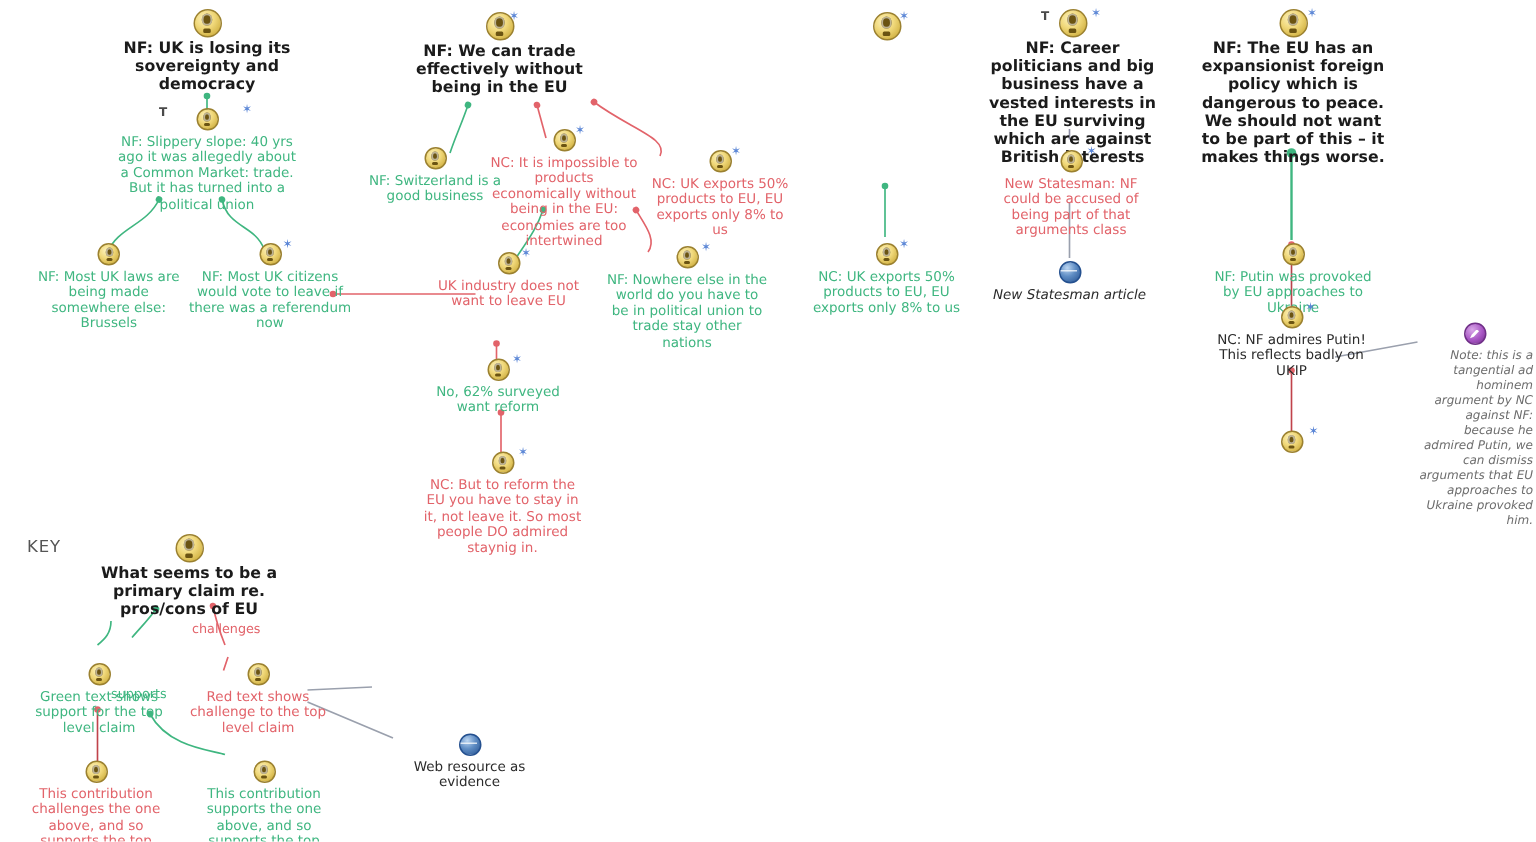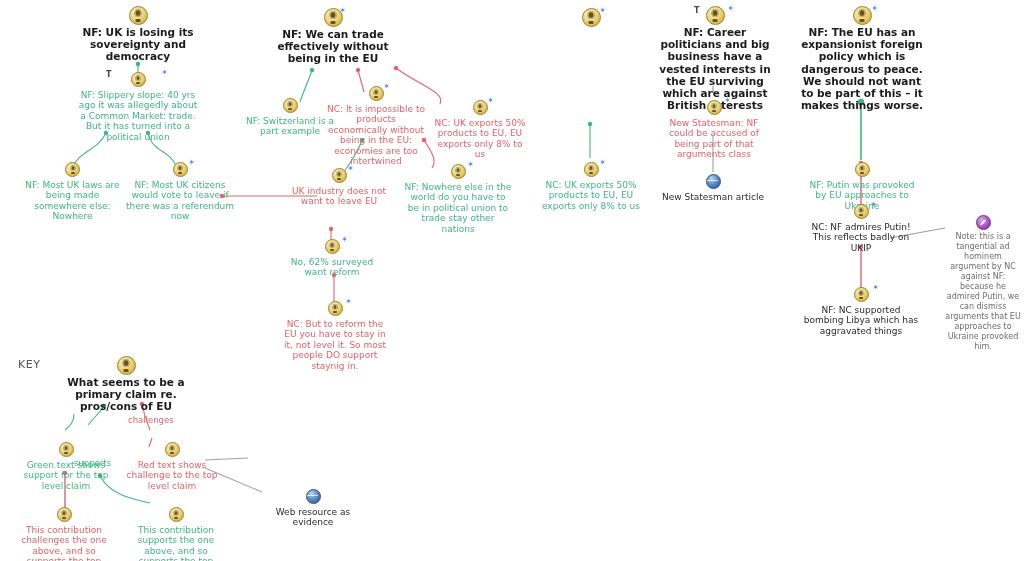--- a/index.html
+++ b/index.html
@@ -28,22 +28,22 @@
 
   .star{position:absolute;font-size:8px;line-height:8px;color:#5b86d6;top:-1px;}
   .tmark{position:absolute;font-size:8px;line-height:8px;color:#4a4a4a;font-weight:bold;top:1px;}
 
   .label{margin-top:2px;line-height:1.16;}
   .label.primary{font-weight:bold;color:#1b1b1b;font-size:10.5px;}
   .label.green{color:#3fb680;font-size:9px;}
   .label.red{color:#e2636a;font-size:9px;}
   .label.dark{color:#2b2b2b;font-size:9px;}
 
-  .note{position:absolute;color:#6d6d6d;font-size:8px;
-        line-height:1.25;text-align:center;}
+  .note{position:absolute;color:#6d6d6d;font-size:8px;font-style:italic;
+        line-height:1.25;text-align:right;}
   .note .pen{display:block;margin:0 auto 2px auto;width:13px;height:13px;border-radius:50%;
         background:radial-gradient(circle at 35% 30%,#d9a8e8 0%,#a855c4 55%,#6f2f87 100%);
         border:1px solid #6f2f87;position:relative;}
   .note .pen:after{content:"";position:absolute;left:3.5px;top:3.5px;width:6px;height:6px;
         background:#fff;clip-path:polygon(0 100%,18% 60%,75% 0,100% 22%,42% 82%);}
 
   .globe{width:13px;height:13px;border-radius:50%;margin:0 auto;
         background:radial-gradient(circle at 35% 28%,#bcd6f2 0%,#5f8dc4 45%,#24508f 100%);
         border:1px solid #24508f;position:relative;display:block;}
   .globe:after{content:"";position:absolute;left:0;top:5px;width:11px;height:1.2px;background:rgba(255,255,255,.75);}
@@ -115,21 +115,21 @@
       <span class="bulb sm"></span>
       <span class="star" style="right:30px;">✶</span>
     </div>
     <div class="label green">NF: Slippery slope: 40 yrs ago it was allegedly about a Common Market: trade. But it has turned into a political union</div>
   </div>
 
   <div class="node" style="left:20px;top:160px;width:105px;">
     <div class="bulbrow">
       <span class="bulb sm"></span>
     </div>
-    <div class="label green">NF: Most UK laws are being made somewhere else: Nowhere</div>
+    <div class="label green">NF: Most UK laws are being made somewhere else: Brussels</div>
   </div>
 
   <div class="node" style="left:125px;top:160px;width:110px;">
     <div class="bulbrow">
       <span class="bulb sm"></span>
       <span class="star" style="right:40px;">✶</span>
     </div>
     <div class="label green">NF: Most UK citizens would vote to leave if there was a referendum now</div>
   </div>
 
@@ -138,21 +138,21 @@
       <span class="bulb"></span>
       <span class="star" style="right:52px;">✶</span>
     </div>
     <div class="label primary">NF: We can trade effectively without being in the EU</div>
   </div>
 
   <div class="node" style="left:236px;top:96px;width:108px;">
     <div class="bulbrow">
       <span class="bulb sm"></span>
     </div>
-    <div class="label green">NF: Switzerland is a part example</div>
+    <div class="label green">NF: Switzerland is a good business</div>
   </div>
 
   <div class="node" style="left:326px;top:84px;width:100px;">
     <div class="bulbrow">
       <span class="bulb sm"></span>
       <span class="star" style="right:36px;">✶</span>
     </div>
     <div class="label red">NC: It is impossible to products economically without being in the EU: economies are too intertwined</div>
   </div>
 
@@ -186,21 +186,21 @@
       <span class="star" style="right:32px;">✶</span>
     </div>
     <div class="label green">No, 62% surveyed want reform</div>
   </div>
 
   <div class="node" style="left:280px;top:299px;width:110px;">
     <div class="bulbrow">
       <span class="bulb sm"></span>
       <span class="star" style="right:38px;">✶</span>
     </div>
-    <div class="label red">NC: But to reform the EU you have to stay in it, not level it. So most people DO support staynig in.</div>
+    <div class="label red">NC: But to reform the EU you have to stay in it, not leave it. So most people DO admired staynig in.</div>
   </div>
 
   <div class="node" style="left:528px;top:8px;width:126px;">
     <div class="bulbrow">
       <span class="bulb"></span>
       <span class="star" style="right:48px;">✶</span>
     </div>
   </div>
 
   <div class="node" style="left:540px;top:160px;width:102px;">
@@ -221,21 +221,21 @@
   </div>
 
   <div class="node" style="left:659px;top:98px;width:110px;">
     <div class="bulbrow">
       <span class="bulb sm"></span>
       <span class="star" style="right:38px;">✶</span>
     </div>
     <div class="label red">New Statesman: NF could be accused of being part of that arguments class</div>
   </div>
 
-  <div class="node" style="left:656px;top:172px;width:114px;">
+  <div class="node" style="left:656px;top:172px;width:114px;font-style:italic;">
     <div class="bulbrow">
       <span class="globe"></span>
     </div>
     <div class="label dark">New Statesman article</div>
   </div>
 
   <div class="node" style="left:800px;top:6px;width:124px;">
     <div class="bulbrow">
       <span class="bulb"></span>
       <span class="star" style="right:46px;">✶</span>
@@ -256,21 +256,20 @@
       <span class="star" style="right:36px;">✶</span>
     </div>
     <div class="label dark">NC: NF admires Putin! This reflects badly on UKIP</div>
   </div>
 
   <div class="node" style="left:801px;top:285px;width:120px;">
     <div class="bulbrow">
       <span class="bulb sm"></span>
       <span class="star" style="right:42px;">✶</span>
     </div>
-    <div class="label dark">NF: NC supported bombing Libya which has aggravated things</div>
   </div>
 
   <div class="note" style="left:944px;top:215px;width:78px;">
     <span class="pen"></span>
     <span>Note: this is a tangential ad hominem argument by NC against NF: because he admired Putin, we can dismiss arguments that EU approaches to Ukraine provoked him.</span>
   </div>
 
   <div class="keytitle" style="left:18px;top:358px;">KEY</div>
 
   <div class="node" style="left:48px;top:356px;width:156px;">

